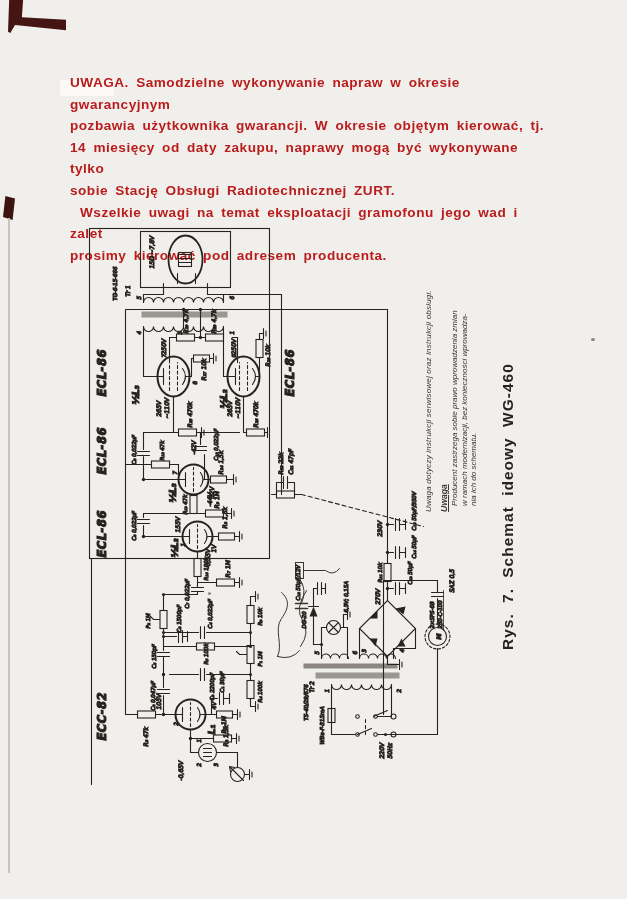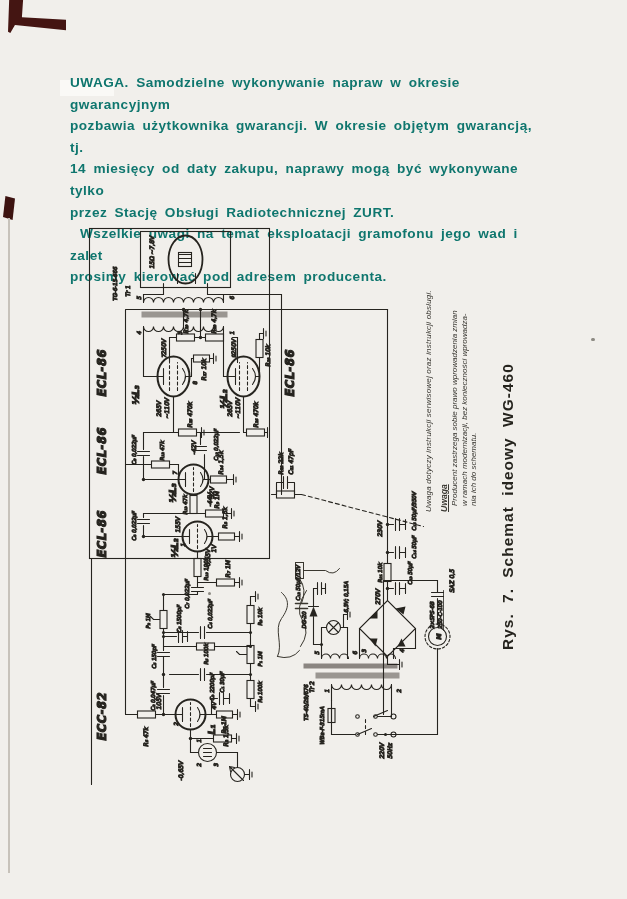--- a/index.html
+++ b/index.html
@@ -5,21 +5,21 @@
   html,body{margin:0;padding:0;}
   body{
     width:627px;height:899px;position:relative;overflow:hidden;
     background:#f1efeb;
     font-family:"Liberation Sans",sans-serif;
     color:#1d1c1a;
   }
   .notice{
     position:absolute;left:70px;top:72px;width:480px;
     font-size:13.6px;line-height:21.6px;font-weight:bold;
-    letter-spacing:0.5px;word-spacing:3px;color:#0f766e;
+    letter-spacing:0.5px;word-spacing:3px;color:#b91c1c;
   }
   .notice .indent{text-indent:10px;}
   .svgwrap{position:absolute;left:-12px;top:322px;width:580px;height:385px;transform:rotate(-90deg);}
   svg text{font-family:"DejaVu Sans",sans-serif;fill:#24221d;}
   .lbl{font-size:6px;font-style:italic;}
   .lbl-sm{font-size:5.4px;font-style:italic;}
   .pin{font-size:5.6px;font-style:italic;}
   .tube{font-size:11.5px;font-weight:bold;font-style:italic;letter-spacing:0.5px;}
   .des{font-size:9px;font-weight:bold;font-style:italic;}
   .caption{
@@ -52,23 +52,23 @@
 
 <div class="mark-corner"></div>
 <div class="mark-left"></div>
 <div class="scan-line"></div>
 <div class="whiteout"></div>
 <div class="speck" style="left:591px;top:338px;"></div>
 <div class="speck" style="left:208px;top:592px;width:3px;"></div>
 
 <div class="notice">
   <div>UWAGA. Samodzielne wykonywanie napraw w okresie gwarancyjnym</div>
-  <div>pozbawia użytkownika gwarancji. W okresie objętym gwarancją, tj.</div>
+  <div>pozbawia użytkownika gwarancji. W okresie objętym kierować, tj.</div>
   <div>14 miesięcy od daty zakupu,  naprawy mogą być wykonywane   tylko</div>
-  <div>przez Stację Obsługi Radiotechnicznej ZURT.</div>
+  <div>sobie Stację Obsługi Radiotechnicznej ZURT.</div>
   <div class="indent">Wszelkie uwagi na temat eksploatacji gramofonu jego wad i zalet</div>
   <div>prosimy kierować pod adresem producenta.</div>
 </div>
 
 <div class="svgwrap">
 <svg width="580" height="385" viewBox="0 0 580 385" stroke="#26241f" stroke-width="1.1" fill="none" stroke-linecap="round">
 
   <rect x="246" y="4" width="330" height="180"></rect>
   <rect x="517" y="55" width="56" height="90"></rect>
   <path d="M20,6 H246"></path>

